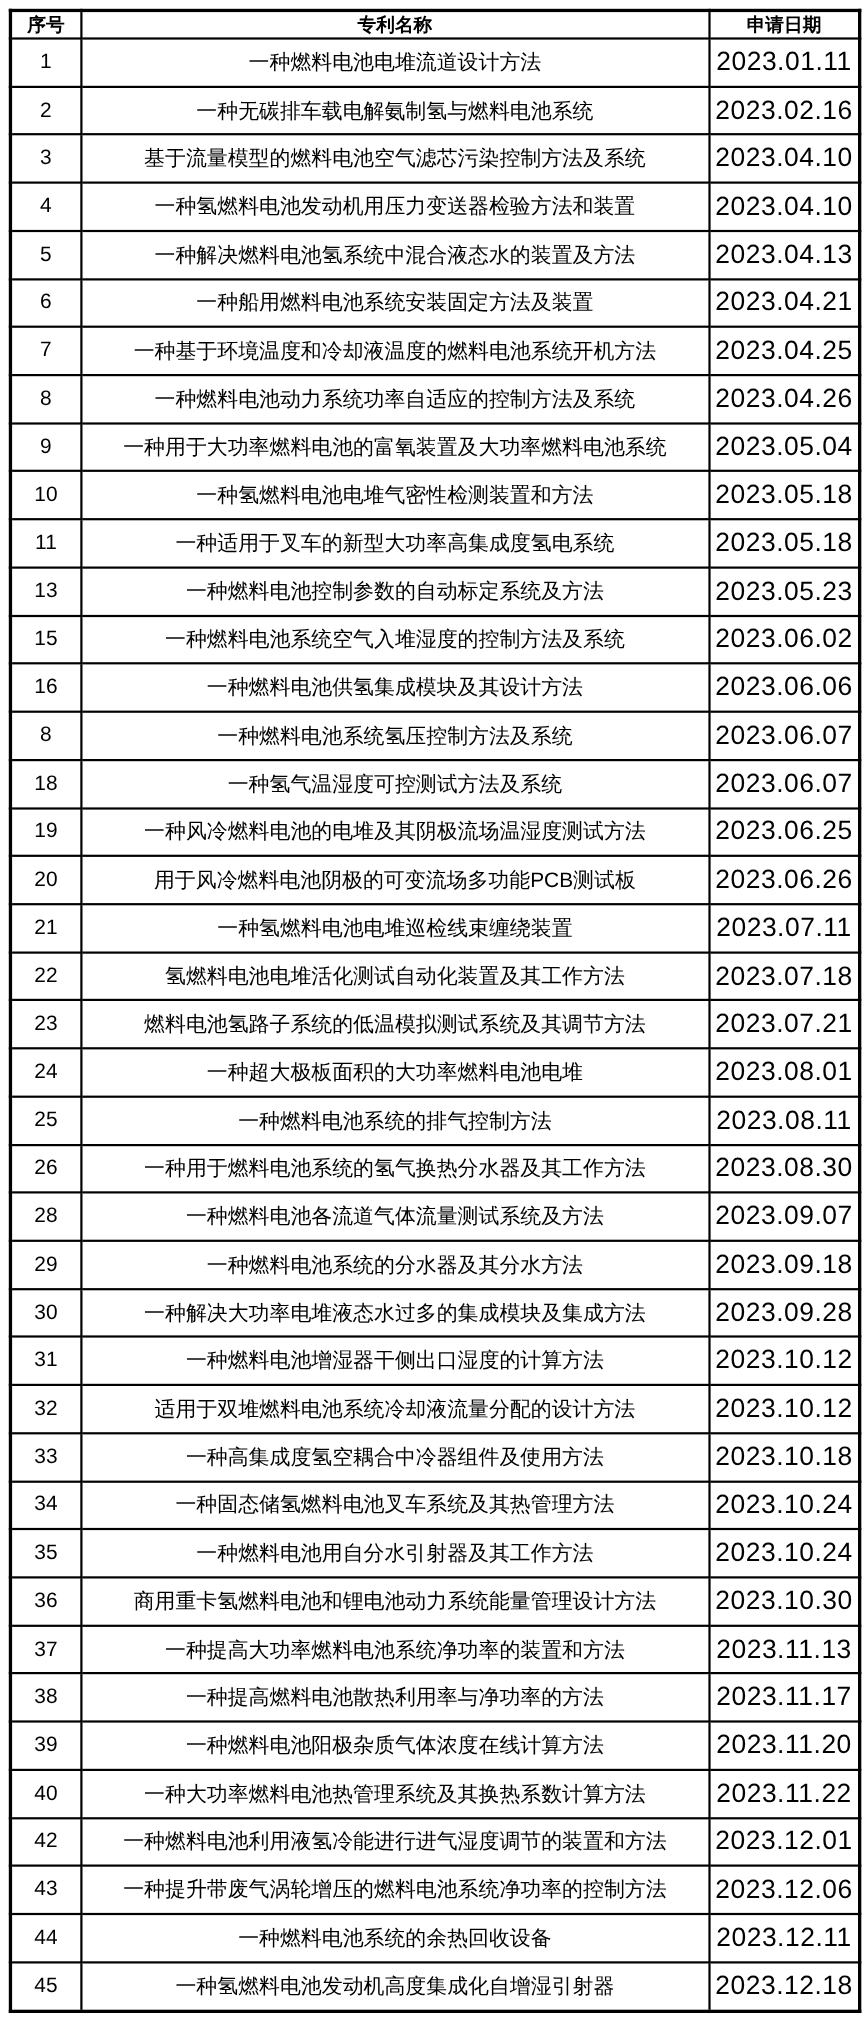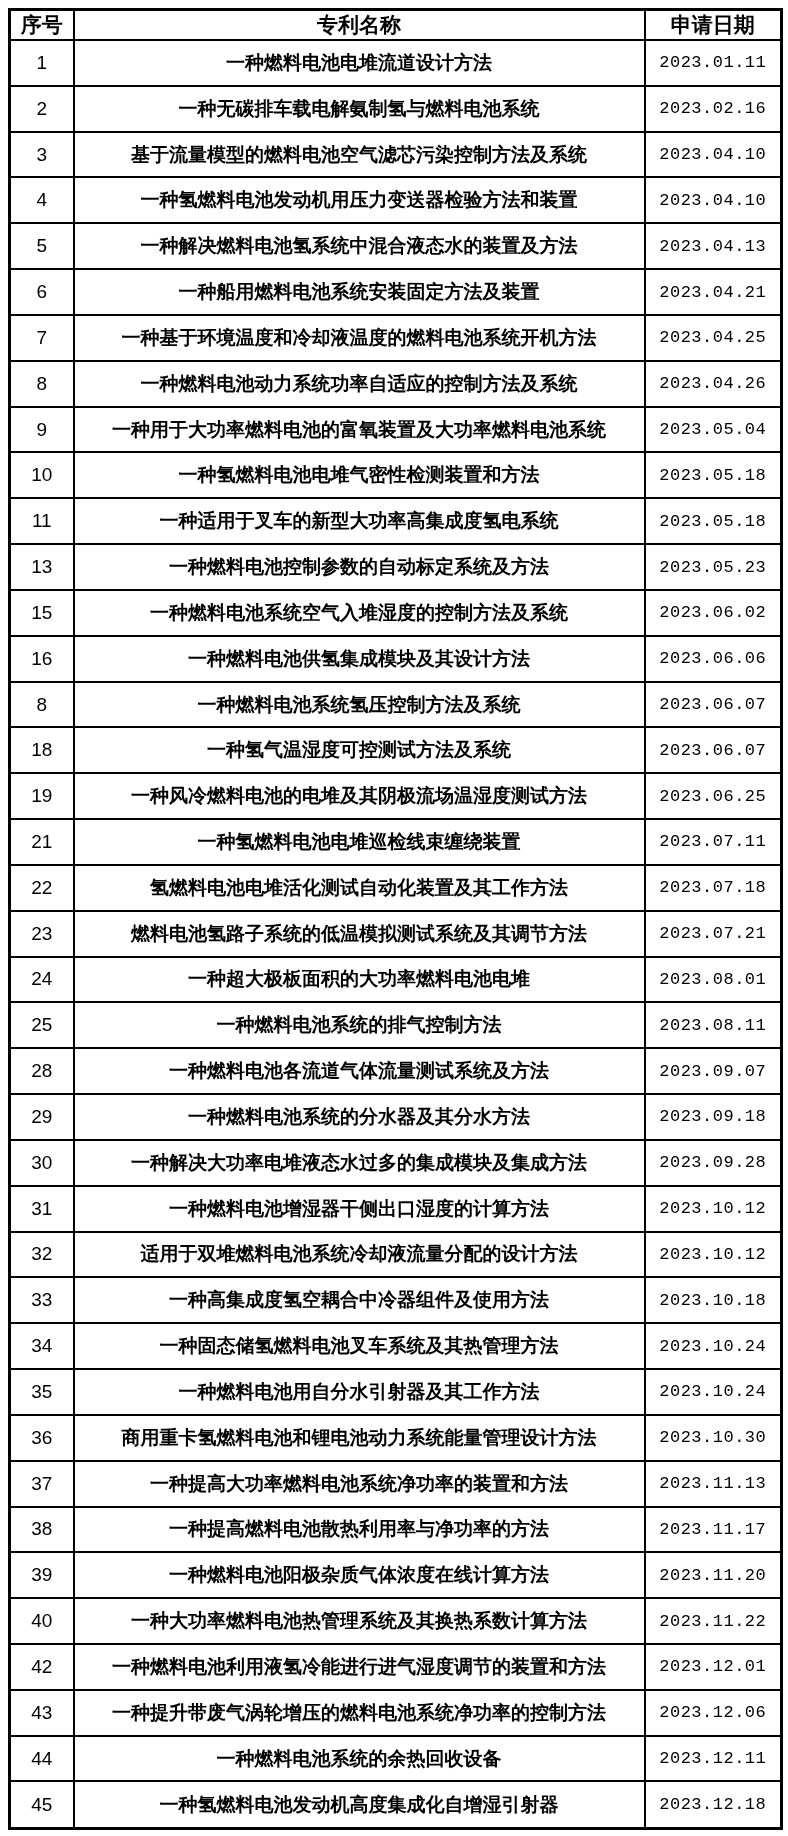--- a/index.html
+++ b/index.html
@@ -26,36 +26,35 @@
     border: 2px solid #000000;
     text-align: center;
     vertical-align: middle;
     padding: 0 4px;
     color: #000000;
     overflow: hidden;
     white-space: nowrap;
   }
   th {
     font-weight: bold;
-    font-size: 21px;
+    font-size: 17px;
     margin-top: 20px;
   }
   td.no {
     font-weight: normal;
     font-size: 19px;
   }
   td.name {
-    font-weight: bold;
+    font-weight: normal;
     font-size: 19px;
   }
   td.date {
     font-weight: normal;
-    font-size: 17px;
+    font-size: 24px;
     letter-spacing: 0.5px;
-    font-family: Liberation Mono, monospace;
   }
   col.c-no   { width: 64px;  }
   col.c-name { width: 571px; }
   col.c-date { width: 137px; }
 </style>
 </head>
 <body>
 
 <table class="patent-table">
   <colgroup>
@@ -150,20 +149,25 @@
         <td class="no">18</td>
         <td class="name">一种氢气温湿度可控测试方法及系统</td>
         <td class="date">2023.06.07</td>
       </tr>
       <tr>
         <td class="no">19</td>
         <td class="name">一种风冷燃料电池的电堆及其阴极流场温湿度测试方法</td>
         <td class="date">2023.06.25</td>
       </tr>
       <tr>
+        <td class="no">20</td>
+        <td class="name">用于风冷燃料电池阴极的可变流场多功能PCB测试板</td>
+        <td class="date">2023.06.26</td>
+      </tr>
+      <tr>
         <td class="no">21</td>
         <td class="name">一种氢燃料电池电堆巡检线束缠绕装置</td>
         <td class="date">2023.07.11</td>
       </tr>
       <tr>
         <td class="no">22</td>
         <td class="name">氢燃料电池电堆活化测试自动化装置及其工作方法</td>
         <td class="date">2023.07.18</td>
       </tr>
       <tr>
@@ -173,20 +177,25 @@
       </tr>
       <tr>
         <td class="no">24</td>
         <td class="name">一种超大极板面积的大功率燃料电池电堆</td>
         <td class="date">2023.08.01</td>
       </tr>
       <tr>
         <td class="no">25</td>
         <td class="name">一种燃料电池系统的排气控制方法</td>
         <td class="date">2023.08.11</td>
+      </tr>
+      <tr>
+        <td class="no">26</td>
+        <td class="name">一种用于燃料电池系统的氢气换热分水器及其工作方法</td>
+        <td class="date">2023.08.30</td>
       </tr>
       <tr>
         <td class="no">28</td>
         <td class="name">一种燃料电池各流道气体流量测试系统及方法</td>
         <td class="date">2023.09.07</td>
       </tr>
       <tr>
         <td class="no">29</td>
         <td class="name">一种燃料电池系统的分水器及其分水方法</td>
         <td class="date">2023.09.18</td>

